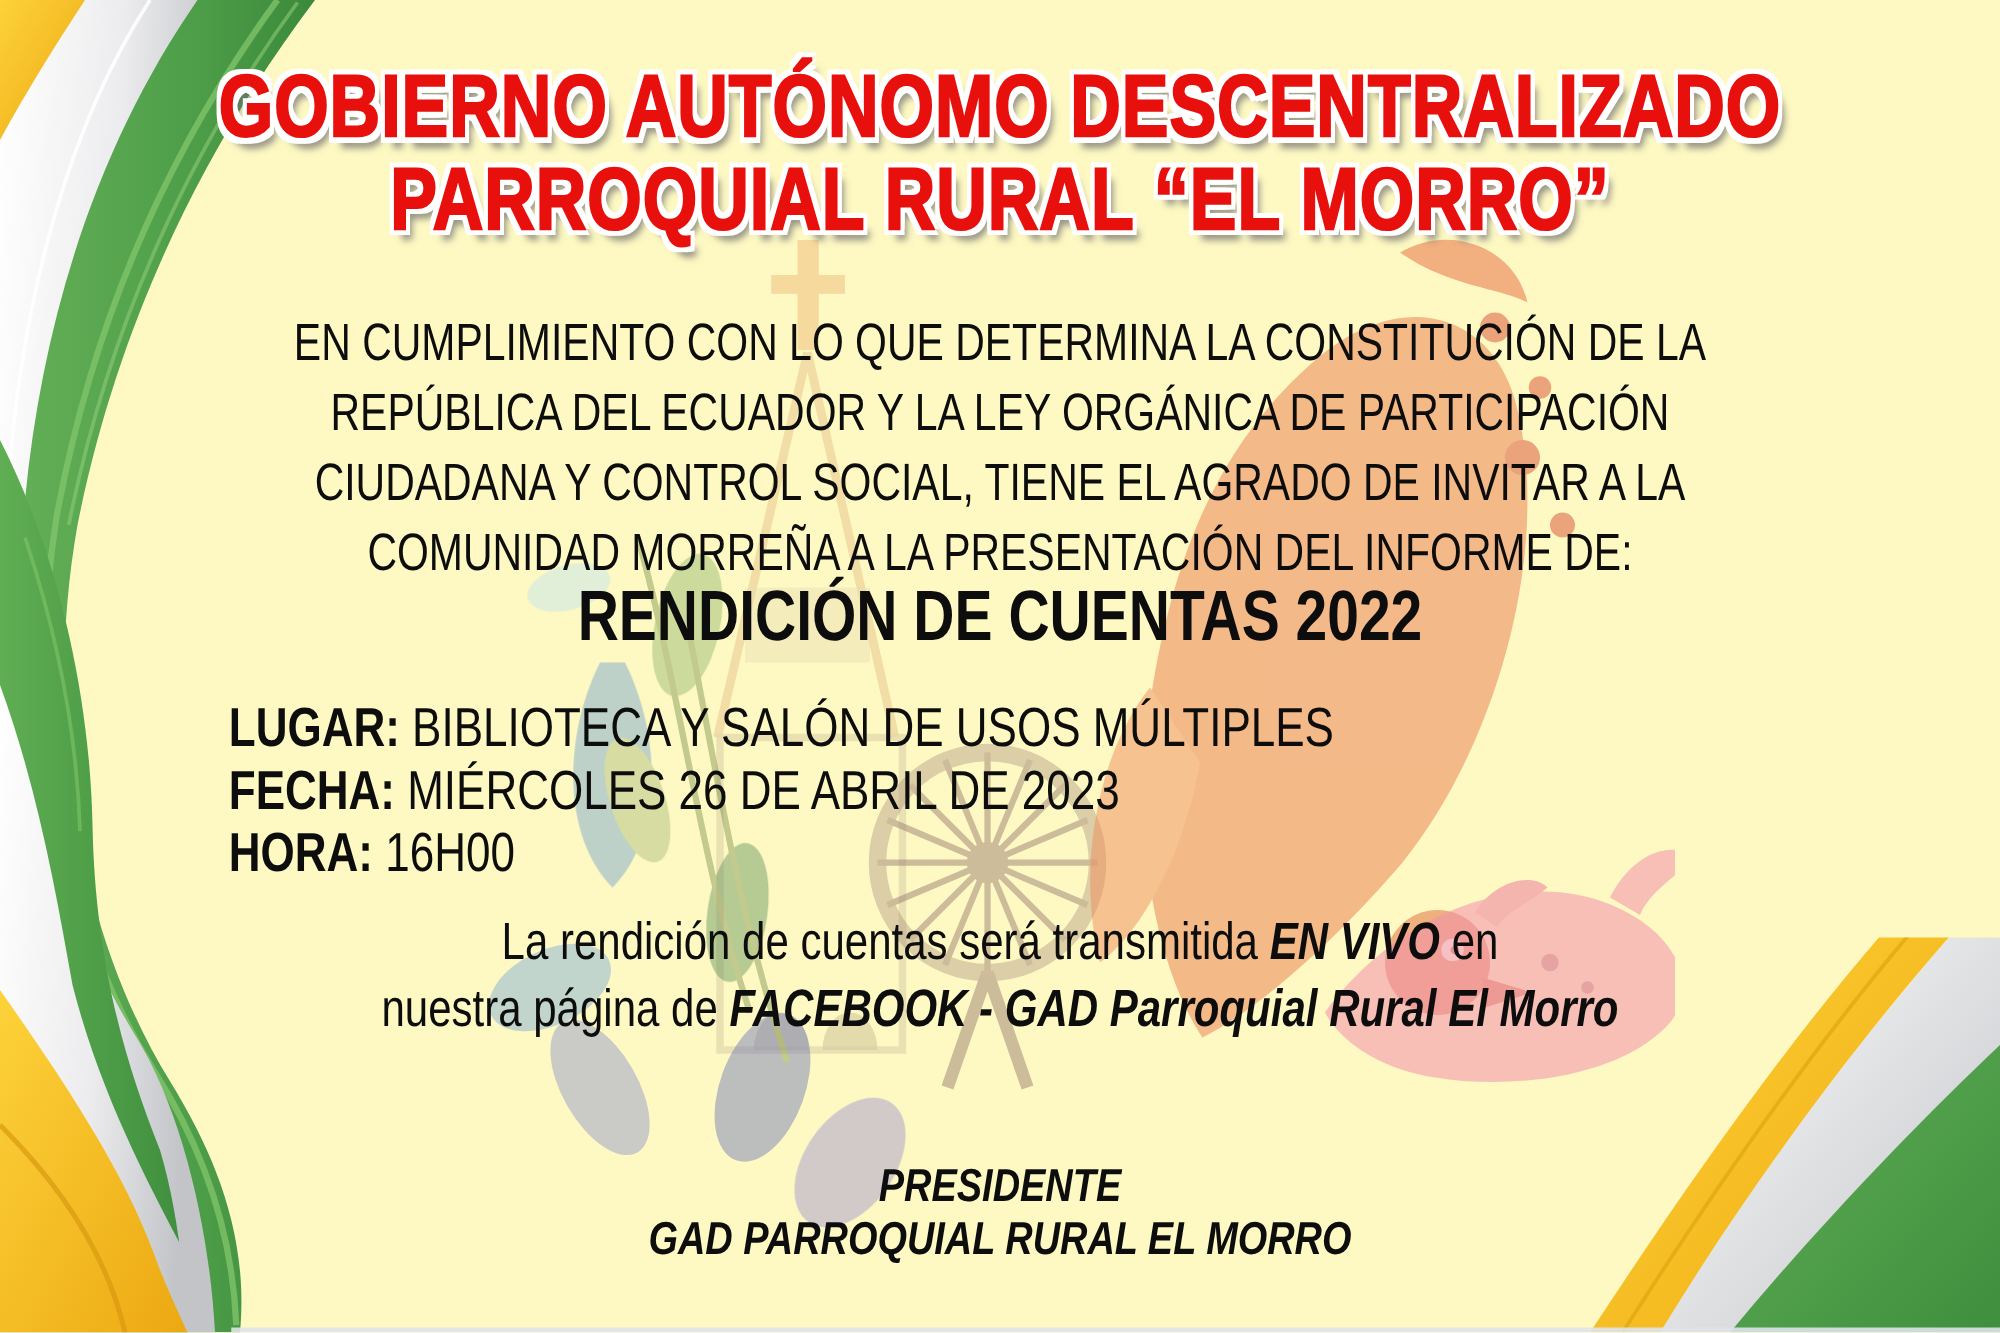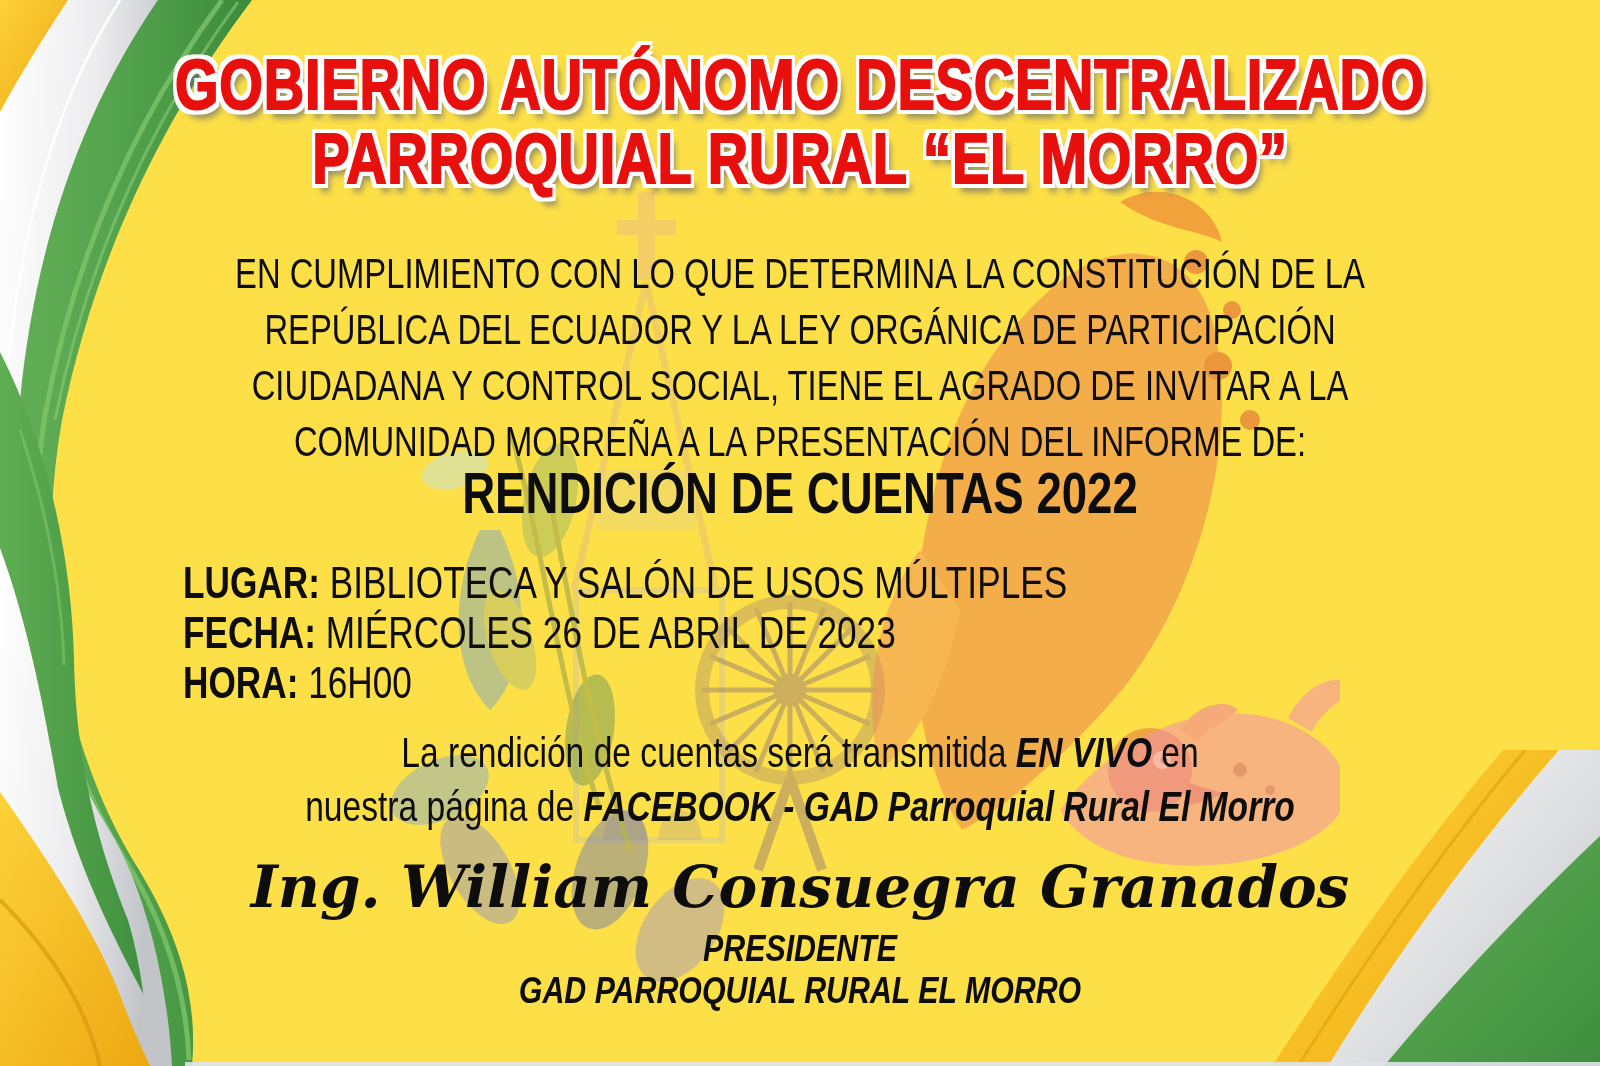--- a/index.html
+++ b/index.html
@@ -1,18 +1,18 @@
 <!DOCTYPE html>
 <html><head>
 <meta charset="utf-8">
 <style>
   html,body{margin:0;padding:0;background:#ffffff;}
   .poster{
     position:relative;width:1600px;height:1066px;overflow:hidden;
-    background:#fde047;font-family:"Liberation Sans",sans-serif;color:#0d0d0d;
+    background:#fef9c3;font-family:"Liberation Sans",sans-serif;color:#0d0d0d;
   }
   .abs{position:absolute;}
   svg{display:block;}
 
   
   .title{
     top:48px;left:0;width:1600px;text-align:center;
     font-weight:700;font-size:70px;line-height:74px;letter-spacing:1px;
     color:#E8100D;-webkit-text-stroke:2px #E8100D;
     transform:scaleX(.80);transform-origin:50% 0;
@@ -216,18 +216,17 @@
       <span class="lbl">HORA:</span>
       <span>16H00</span>
     </div>
   </div>
 
   <div class="abs broadcast">
     <div><span>La rendición de cuentas será transmitida </span><span class="em">EN VIVO</span><span> en</span></div>
     <div><span>nuestra página de </span><span class="em">FACEBOOK - GAD Parroquial Rural El Morro</span></div>
   </div>
 
-  <div class="abs sig-name">Ing. William Consuegra Granados</div>
   <div class="abs sig-role">PRESIDENTE</div>
   <div class="abs sig-org">GAD PARROQUIAL RURAL EL MORRO</div>
 
   <div class="abs bottom-strip"></div>
 </div>
 
 </body></html>

